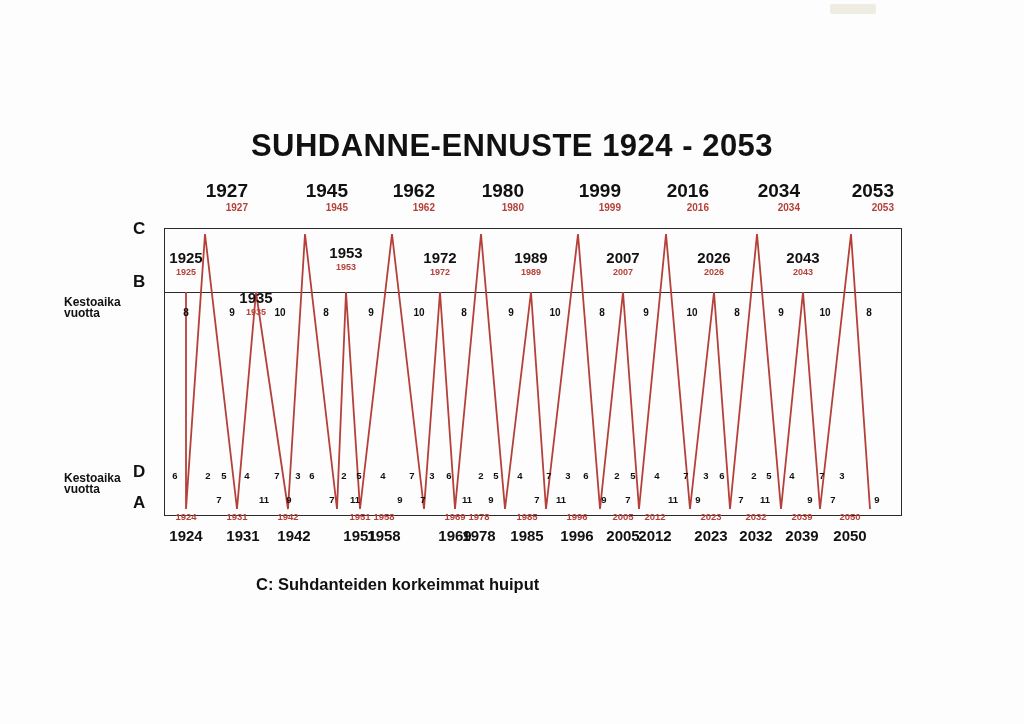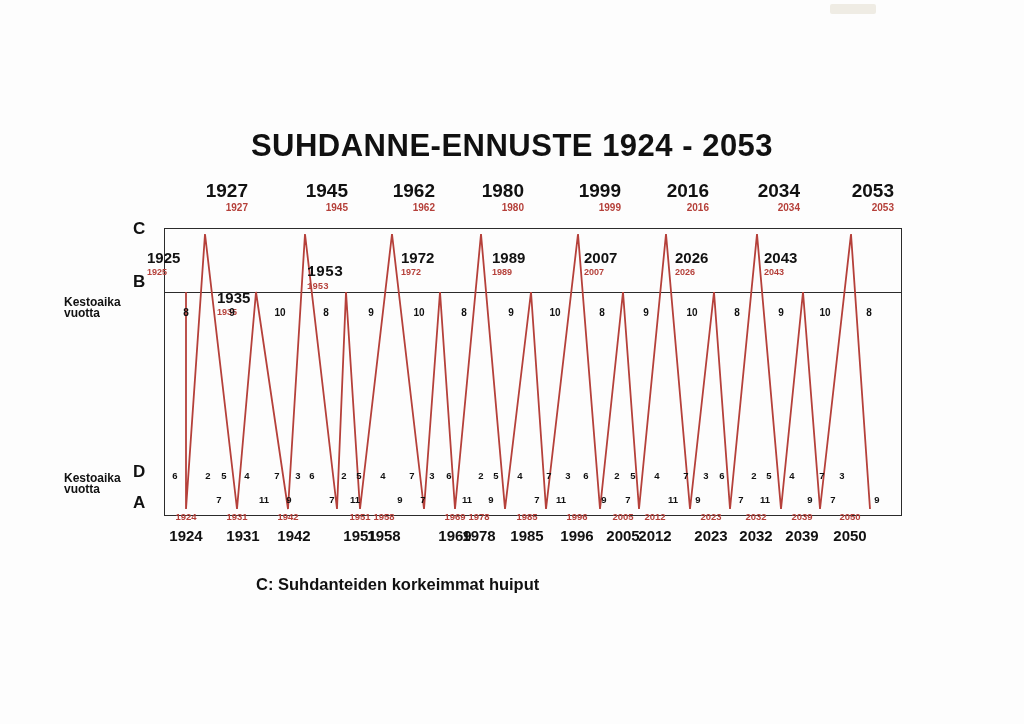--- a/index.html
+++ b/index.html
@@ -105,21 +105,21 @@
   }
   .peak-top .yr-red {
     font-size: 10px;
     font-weight: bold;
     color: #b5403a;
     line-height: 13px;
   }
   
   .peak-mid {
     position: absolute;
-    text-align: left;
+    text-align: center;
     width: 78px;
   }
   .peak-mid .yr {
     font-size: 15px;
     font-weight: bold;
     color: #111;
     line-height: 17px;
   }
   .peak-mid .yr-red {
     font-size: 9px;
@@ -252,21 +252,21 @@
 
   <div id="mid-peaks">
       <div class="peak-mid" style="left: 147px; top: 249px;">
         <div class="yr">1925</div>
         <div class="yr-red">1925</div>
       </div>
       <div class="peak-mid" style="left: 217px; top: 249px; margin-top: 40px;">
         <div class="yr">1935</div>
         <div class="yr-red">1935</div>
       </div>
-      <div class="peak-mid" style="left: 307px; top: 264px; font-family: Liberation Mono, monospace;">
+      <div class="peak-mid" style="left: 307px; top: 244px;">
         <div class="yr">1953</div>
         <div class="yr-red">1953</div>
       </div>
       <div class="peak-mid" style="left: 401px; top: 249px;">
         <div class="yr">1972</div>
         <div class="yr-red">1972</div>
       </div>
       <div class="peak-mid" style="left: 492px; top: 249px;">
         <div class="yr">1989</div>
         <div class="yr-red">1989</div>

